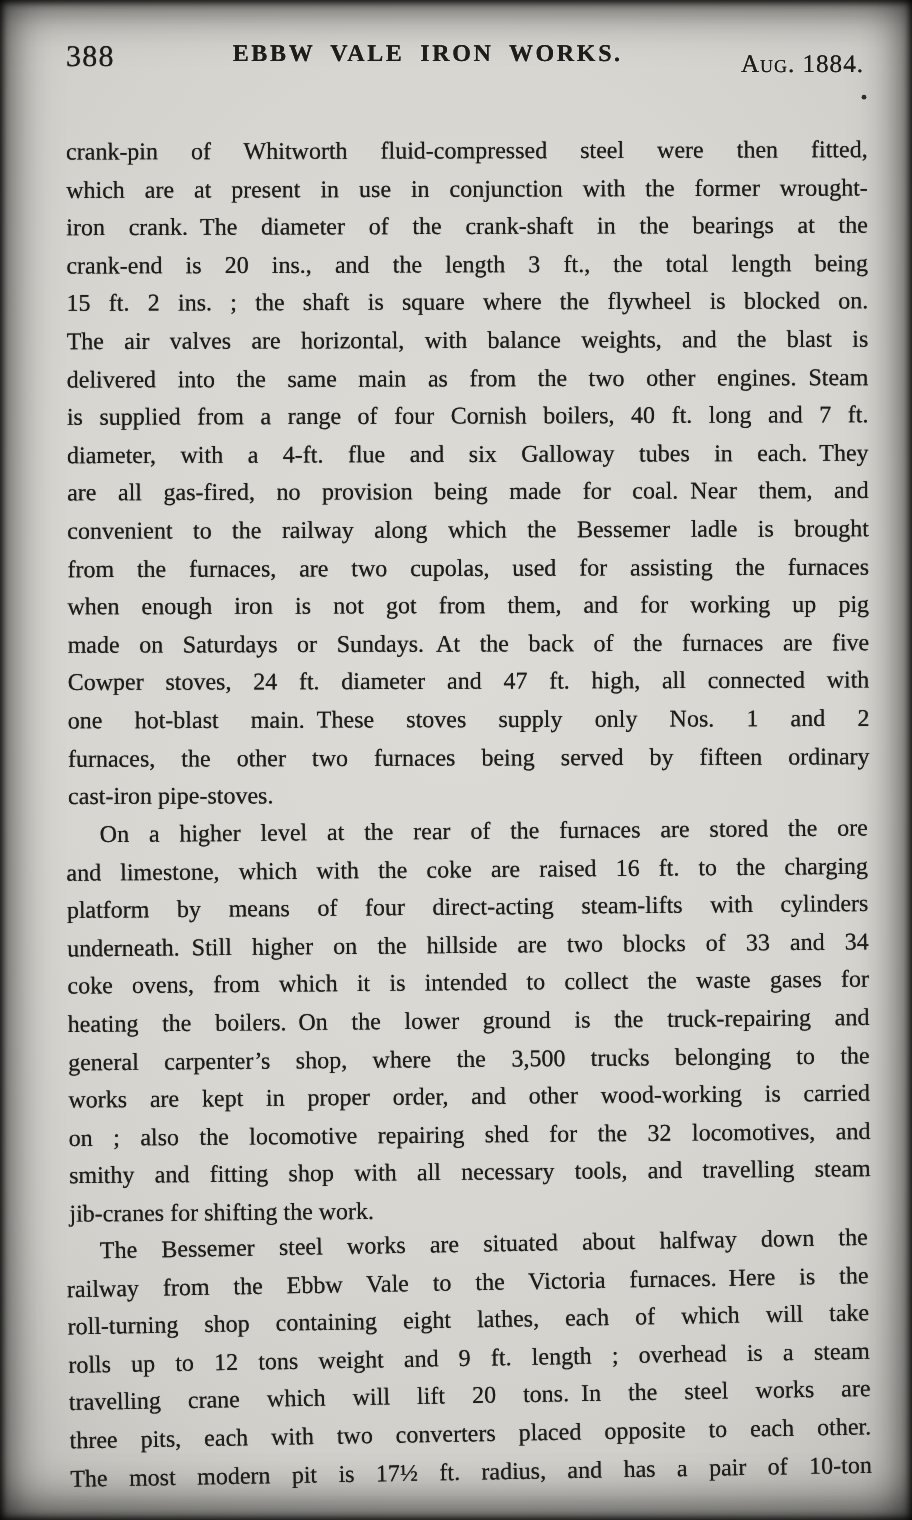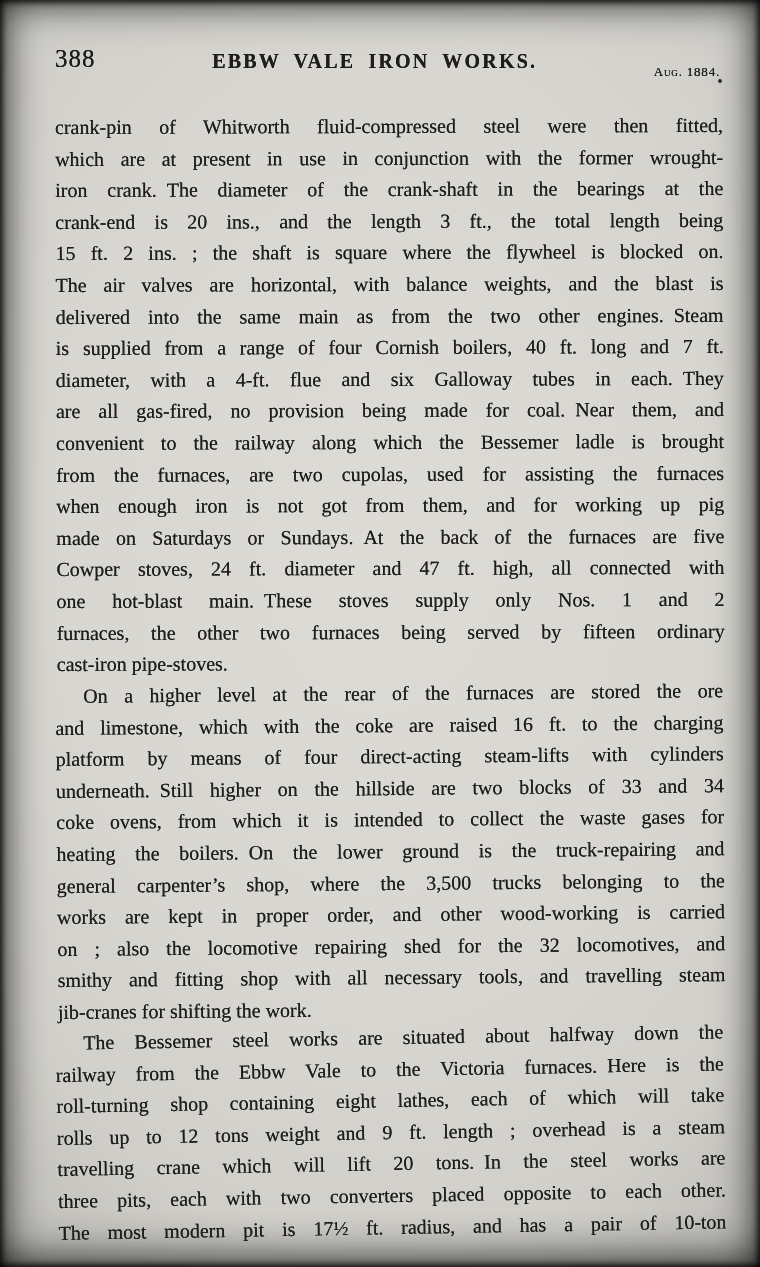--- a/index.html
+++ b/index.html
@@ -21,42 +21,42 @@
       inset -22px 0 35px -18px rgba(0,0,0,0.45),
       inset 0 -26px 40px -18px rgba(0,0,0,0.5),
       inset 0 20px 32px -16px rgba(0,0,0,0.45);
     color: #1e1d1b;
     font-family: "Liberation Serif", "DejaVu Serif", serif;
   }
   .header {
     position: absolute;
     left: 55px;
     right: 40px;
-    top: 45px;
+    top: 34px;
     display: flex;
-    align-items: flex-end;
+    align-items: flex-start;
   }
   .page-number {
     font-size: 25px;
     letter-spacing: 1px;
     text-shadow: 0 0 0.6px currentColor;
   }
   .running-title {
     flex: 1;
     text-align: center;
     font-size: 20px;
     font-weight: 700;
     letter-spacing: 2.2px;
     word-spacing: 6px;
     text-shadow: 0 0 0.5px currentColor;
   }
   .issue-date {
     position: relative;
     top: 7px;
-    font-size: 13px;
+    font-size: 21px;
     font-variant: small-caps;
     letter-spacing: 0.8px;
     text-shadow: 0 0 0.5px currentColor;
   }
   .speck {
     position: absolute;
     top: 79px;
     right: 38px;
     width: 4px;
     height: 4px;

